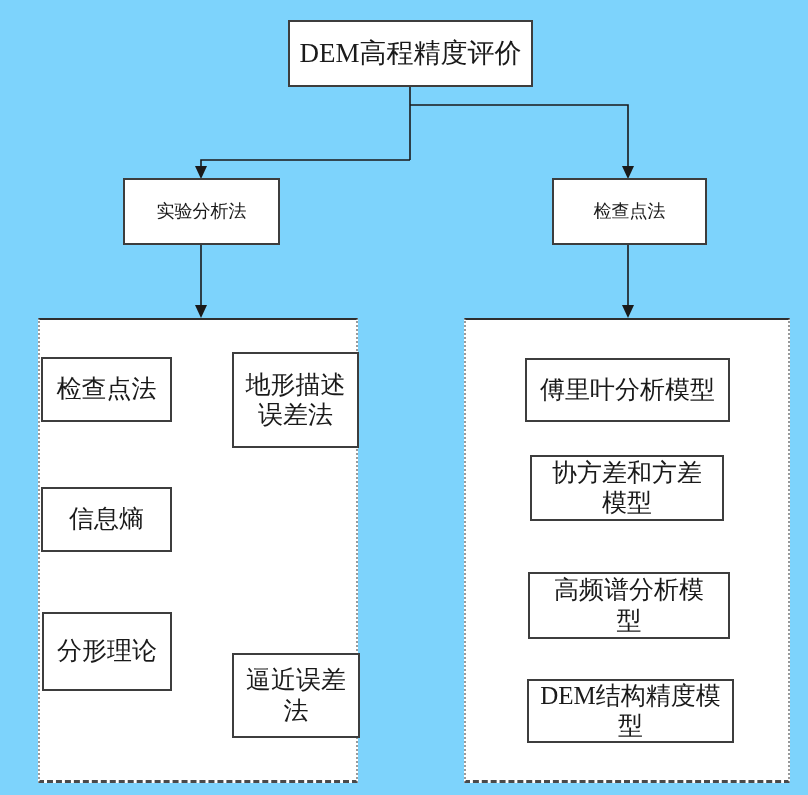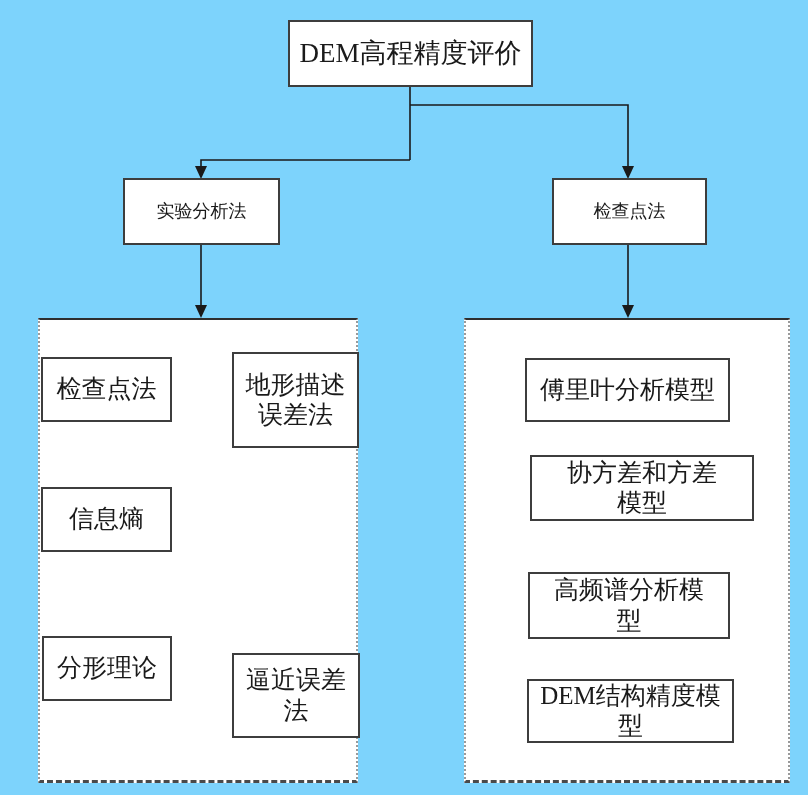--- a/index.html
+++ b/index.html
@@ -66,25 +66,25 @@
   <div class="node lvl1" style="left:552px; top:178px; width:155px; height:67px;">检查点法</div>
 
   <div class="group" style="left:38px; top:318px; width:320px; height:465px;"></div>
 
   <div class="group" style="left:464px; top:318px; width:326px; height:465px;"></div>
 
   <div class="node leaf" style="left:41px; top:357px; width:131px; height:65px;">检查点法</div>
   <div class="node leaf" style="left:232px; top:352px; width:127px; height:96px;">地形描述
 误差法</div>
   <div class="node leaf" style="left:41px; top:487px; width:131px; height:65px;">信息熵</div>
-  <div class="node leaf" style="left:42px; top:636px; width:130px; height:65px;">分形理论</div>
+  <div class="node leaf" style="left:42px; top:612px; width:130px; height:79px;">分形理论</div>
   <div class="node leaf" style="left:232px; top:653px; width:128px; height:85px;">逼近误差
 法</div>
 
   <div class="node leaf" style="left:525px; top:358px; width:205px; height:64px;">傅里叶分析模型</div>
-  <div class="node leaf" style="left:530px; top:455px; width:224px; height:66px;">协方差和方差
+  <div class="node leaf" style="left:530px; top:455px; width:194px; height:66px;">协方差和方差
 模型</div>
   <div class="node leaf" style="left:528px; top:572px; width:202px; height:67px;">高频谱分析模
 型</div>
   <div class="node leaf" style="left:527px; top:679px; width:207px; height:64px;">DEM结构精度模
 型</div>
 
 </div>
 
 </body></html>

